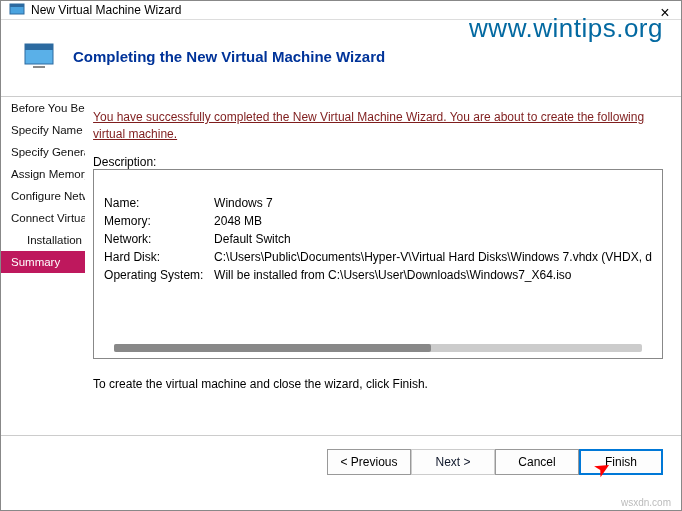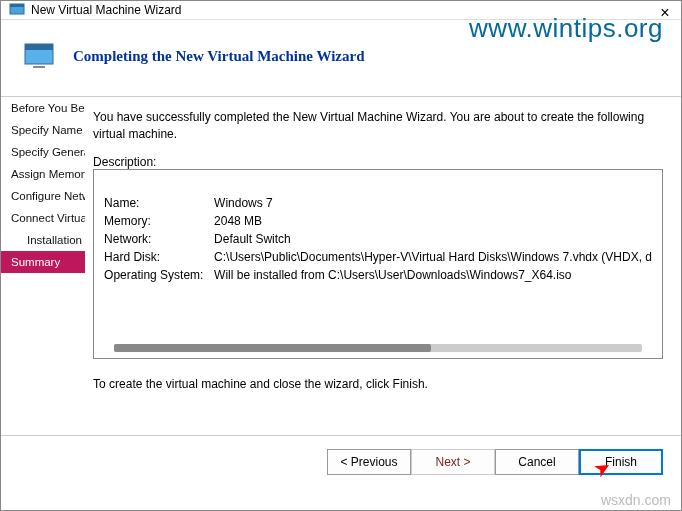--- a/index.html
+++ b/index.html
@@ -46,21 +46,20 @@
       color: #0369a1;
       font-family: Arial, sans-serif;
       letter-spacing: 0.5px;
       pointer-events: none;
     }
     .header-area {
       padding: 20px 20px 24px 22px;
       display: flex;
       align-items: center;
       gap: 18px;
-      font-family: Liberation Serif, serif;
     }
     .header-icon {
       width: 32px; height: 32px;
       display: inline-flex;
     }
     .header-title {
       font-size: 15px;
       font-weight: bold;
       color: #003399;
     }
@@ -88,23 +87,24 @@
       color: #fff;
     }
     .content {
       flex: 1;
       padding: 12px 18px 10px 8px;
       display: flex;
       flex-direction: column;
     }
     .intro-text {
       font-size: 12px;
-      color: #000000;
+      color: #7f1d1d;
       line-height: 1.4;
       margin-bottom: 12px;
+      text-decoration: underline;
     }
     .desc-label {
       font-size: 12px;
     }
     .desc-box {
       border: 1px solid #888;
       height: 190px;
       padding: 24px 10px;
       font-size: 12px;
       overflow: hidden;
@@ -150,41 +150,41 @@
     .btn {
       min-width: 84px;
       height: 26px;
       font-size: 12px;
       background: #fdfdfd;
       border: 1px solid #999;
       cursor: pointer;
       font-family: inherit;
     }
     .btn:disabled {
-      color: #7f1d1d;
+      color: #0f172a;
       cursor: default;
       border-color: #ccc;
     }
     .btn.primary {
       border: 2px solid #0078d7;
     }
     .arrow-cursor {
       position: absolute;
       right: 70px;
       bottom: 8px;
       font-size: 20px;
       color: red;
       pointer-events: none;
       transform: rotate(-30deg);
     }
     .watermark2 {
       position: absolute;
       right: 10px;
       bottom: 2px;
-      font-size: 14px;
+      font-size: 10px;
       color: #bbb;
       pointer-events: none;
     }
   </style>
 </head>
 <body>
 
 <div class="titlebar">
   <span class="app-icon">
     <svg viewBox="0 0 16 16">

